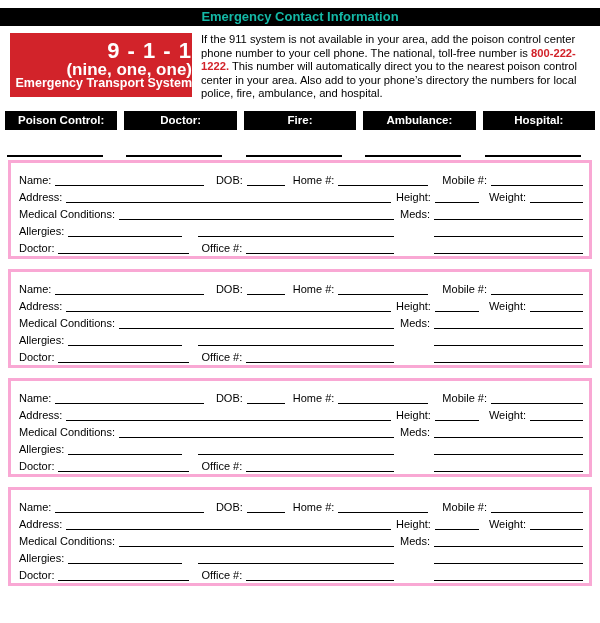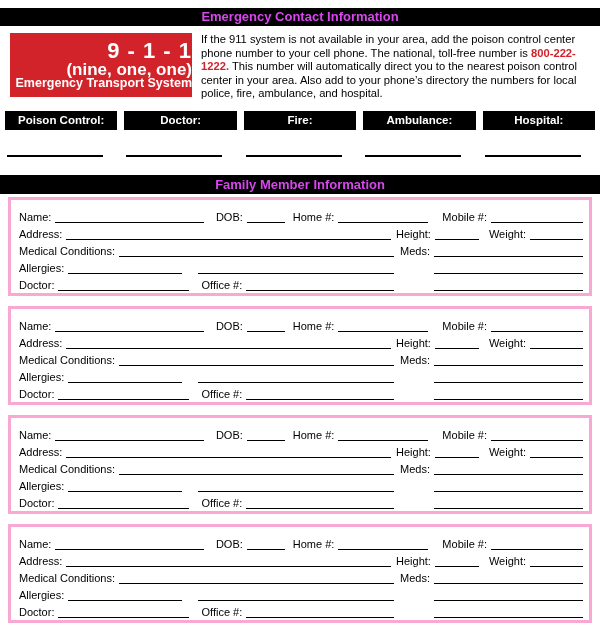--- a/index.html
+++ b/index.html
@@ -3,21 +3,21 @@
 <meta charset="utf-8">
 <style>
   * { box-sizing: border-box; }
   html, body { margin: 0; padding: 0; }
   body {
     width: 600px; height: 623px; overflow: hidden;
     background: #ffffff; color: #000;
     font-family: "Liberation Sans", sans-serif;
   }
   .section-bar {
-    background: #000; color: #d946ef; font-weight: bold;
+    background: #000; color: #14b8a6; font-weight: bold;
     text-align: center; width: 600px;
   }
   .bar-top { margin-top: 8px; height: 18px; line-height: 18px; font-size: 13px; }
   .bar-family { margin-top: 18px; height: 19px; line-height: 19px; font-size: 13px; }
 
   .top-row { display: flex; margin: 7px 8px 0 10px; gap: 9px; }
   .badge-911 {
     width: 182px; height: 64px; flex: 0 0 182px;
     background: #d2232a; color: #fff; text-align: right;
     display: flex; flex-direction: column; justify-content: center;
@@ -109,21 +109,20 @@
         <div class="cline"></div>
       </div>
     <div class="cline-col">
         <div class="cline"></div>
       </div>
     <div class="cline-col">
         <div class="cline"></div>
       </div>
   </div>
 
-  <div class="section-bar bar-family">Family Member Information</div>
 
   <div id="members">
   <div class="member">
     <div class="frow">
       <span class="flbl">Name:</span>
       <span class="fln ln-name"></span>
       <span class="flbl lbl-dob">DOB:</span>
       <span class="fln ln-dob"></span>
       <span class="flbl lbl-home">Home #:</span>
       <span class="fln ln-home"></span>

